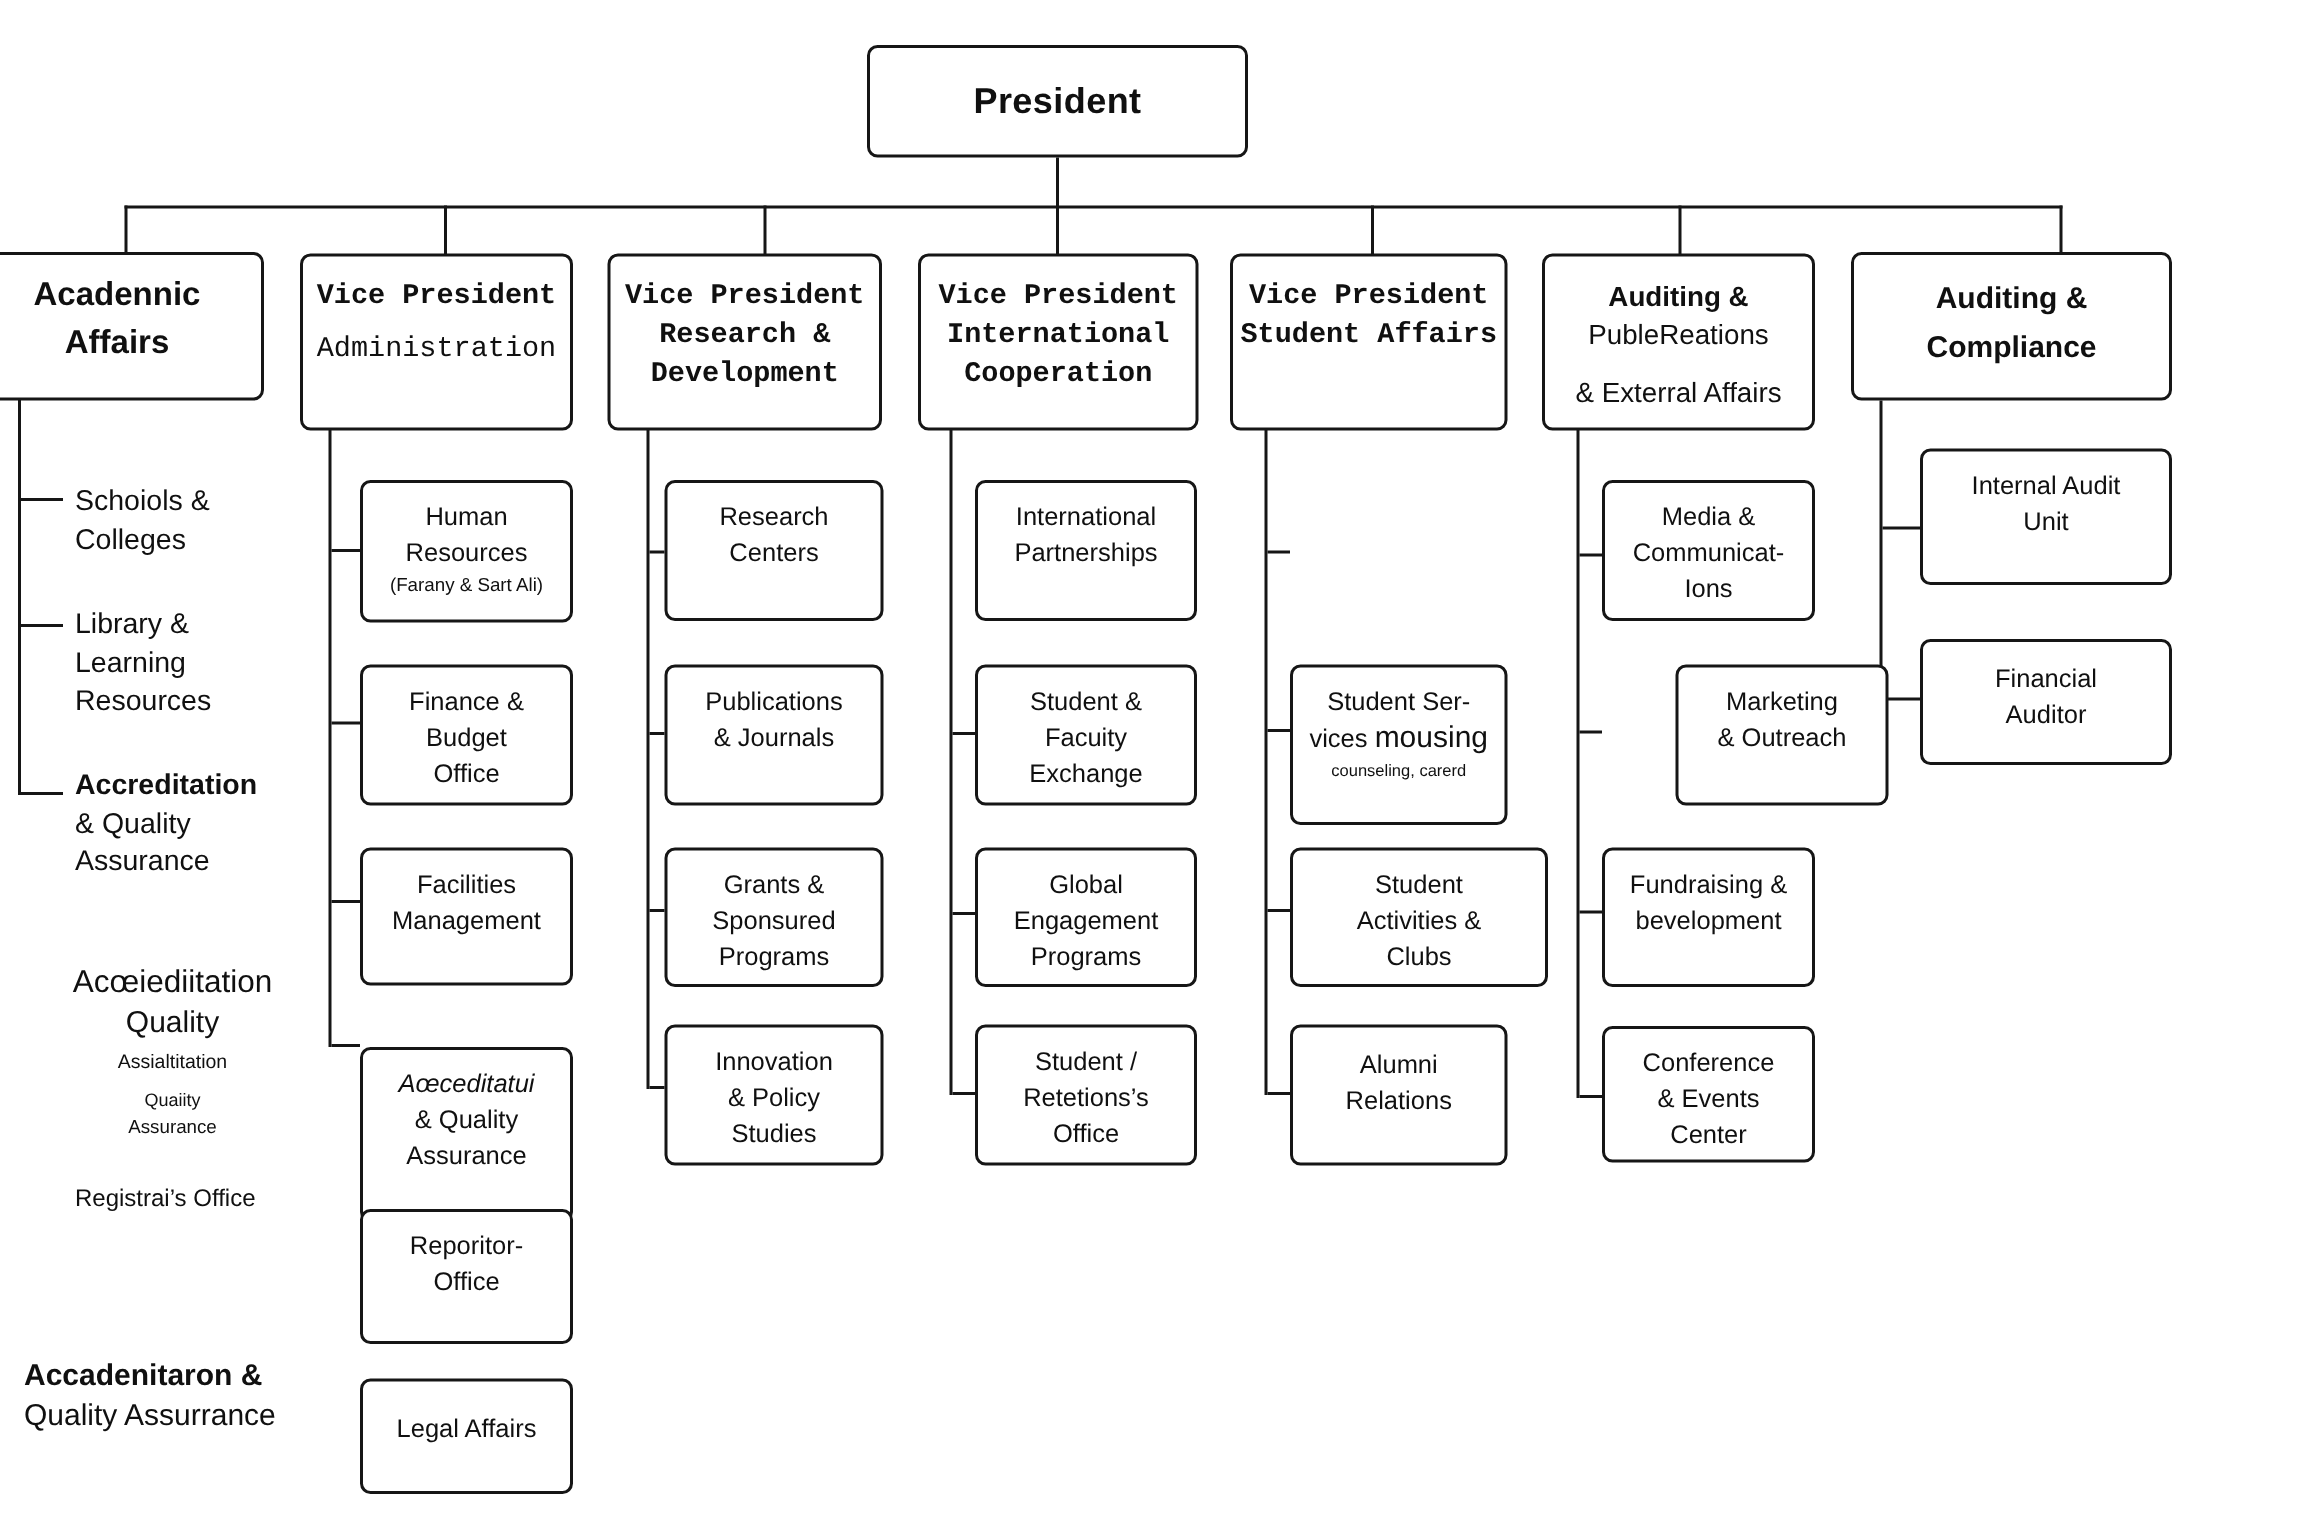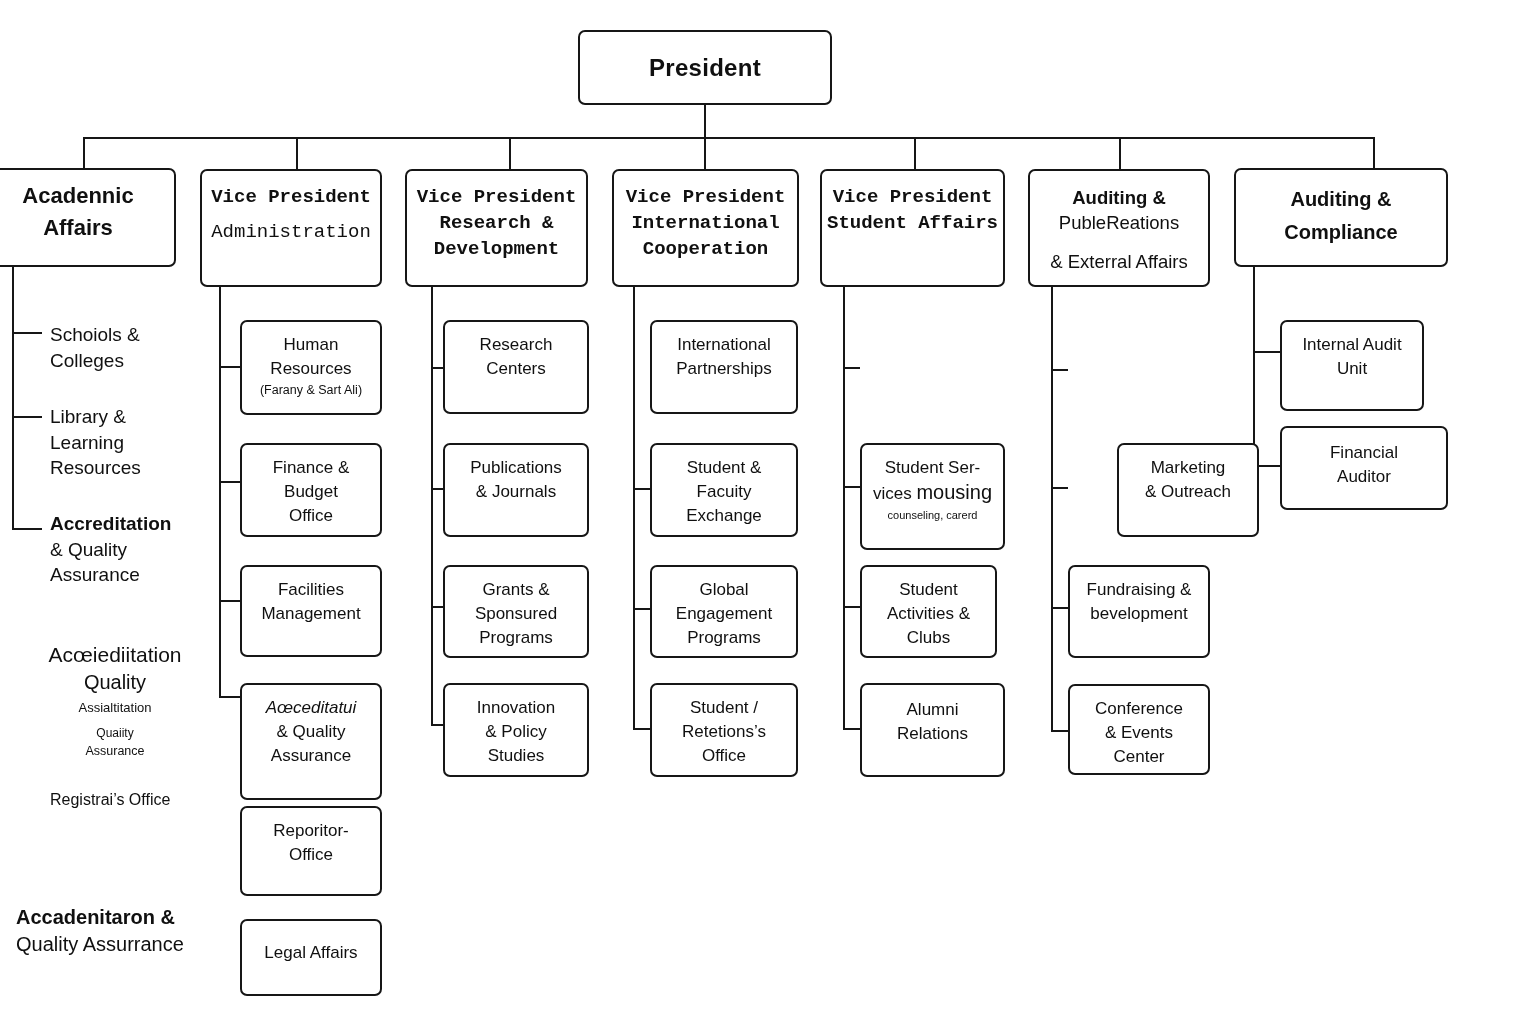--- a/index.html
+++ b/index.html
@@ -175,21 +175,21 @@
   </div>
   <div class="box cbox" style="left:240px;top:443px;width:142px;height:94px">
     <span class="ln">Finance &amp;</span>
     <span class="ln">Budget</span>
     <span class="ln">Office</span>
   </div>
   <div class="box cbox" style="left:240px;top:565px;width:142px;height:92px">
     <span class="ln">Facilities</span>
     <span class="ln">Management</span>
   </div>
-  <div class="box cbox" style="left:240px;top:683px;width:142px;height:117px">
+  <div class="box cbox" style="left:240px;top:698px;width:142px;height:117px">
     <span class="ln it">Aœceditatui</span>
     <span class="ln">&amp; Quality</span>
     <span class="ln">Assurance</span>
   </div>
   <div class="box cbox" style="left:240px;top:806px;width:142px;height:90px">
     <span class="ln">Reporitor-</span>
     <span class="ln">Office</span>
   </div>
   <div class="box cbox pt20" style="left:240px;top:919px;width:142px;height:77px">
     <span class="ln">Legal Affairs</span>
@@ -232,45 +232,50 @@
     <span class="ln">Student /</span>
     <span class="ln">Retetions’s</span>
     <span class="ln">Office</span>
   </div>
 
   <div class="box cbox" style="left:860px;top:443px;width:145px;height:107px">
     <span class="ln">Student Ser-</span>
     <span class="ln"><span>vices </span><span class="sm">mousing</span></span>
     <span class="ln xs">counseling, carerd</span>
   </div>
-  <div class="box cbox" style="left:860px;top:565px;width:137px;height:93px">
+  <div class="box cbox" style="left:860px;top:565px;width:172px;height:93px">
     <span class="ln">Student</span>
     <span class="ln">Activities &amp;</span>
     <span class="ln">Clubs</span>
   </div>
   <div class="box cbox pt13" style="left:860px;top:683px;width:145px;height:94px">
     <span class="ln">Alumni</span>
     <span class="ln">Relations</span>
   </div>
 
+  <div class="box cbox" style="left:1068px;top:320px;width:142px;height:94px">
+    <span class="ln">Media &amp;</span>
+    <span class="ln">Communicat-</span>
+    <span class="ln">Ions</span>
+  </div>
   <div class="box cbox" style="left:1117px;top:443px;width:142px;height:94px">
     <span class="ln">Marketing</span>
     <span class="ln">&amp; Outreach</span>
   </div>
   <div class="box cbox" style="left:1068px;top:565px;width:142px;height:93px">
     <span class="ln">Fundraising &amp;</span>
     <span class="ln">bevelopment</span>
   </div>
   <div class="box cbox" style="left:1068px;top:684px;width:142px;height:91px">
     <span class="ln">Conference</span>
     <span class="ln">&amp; Events</span>
     <span class="ln">Center</span>
   </div>
 
-  <div class="box cbox" style="left:1280px;top:320px;width:144px;height:91px">
+  <div class="box cbox" style="left:1280px;top:299px;width:168px;height:91px">
     <span class="ln">Internal Audit</span>
     <span class="ln">Unit</span>
   </div>
   <div class="box cbox pt13" style="left:1280px;top:426px;width:168px;height:84px">
     <span class="ln">Financial</span>
     <span class="ln">Auditor</span>
   </div>
 
 </div>
 

